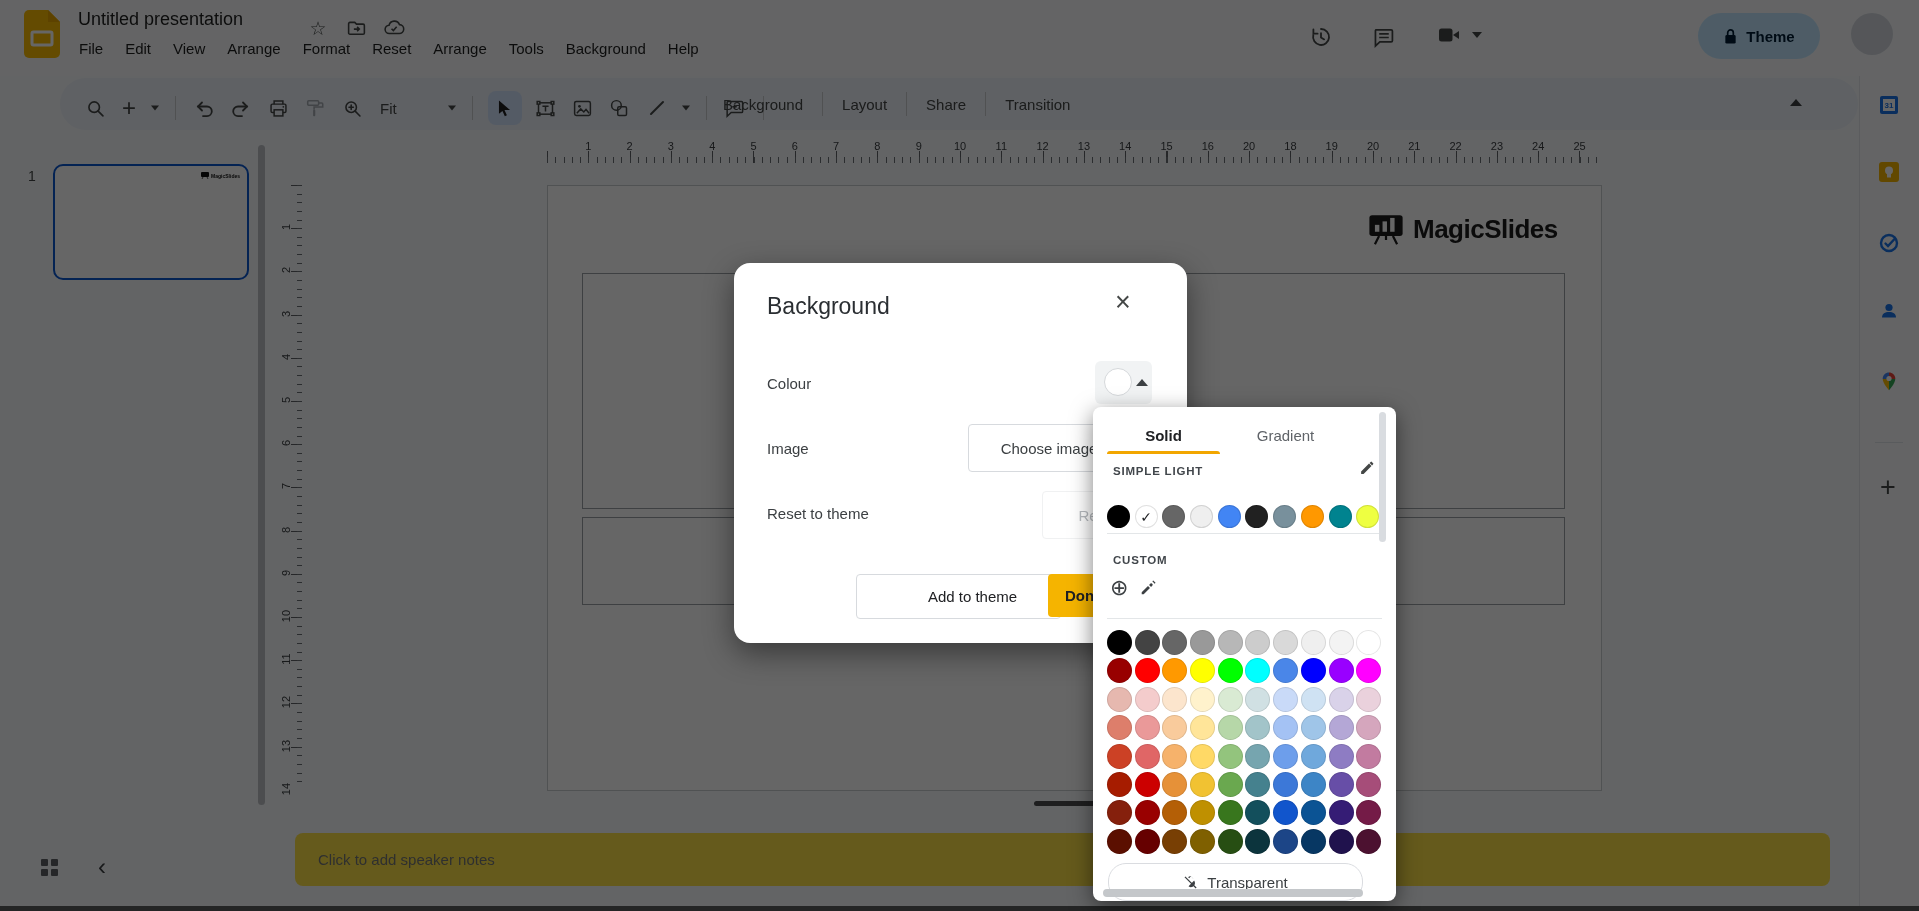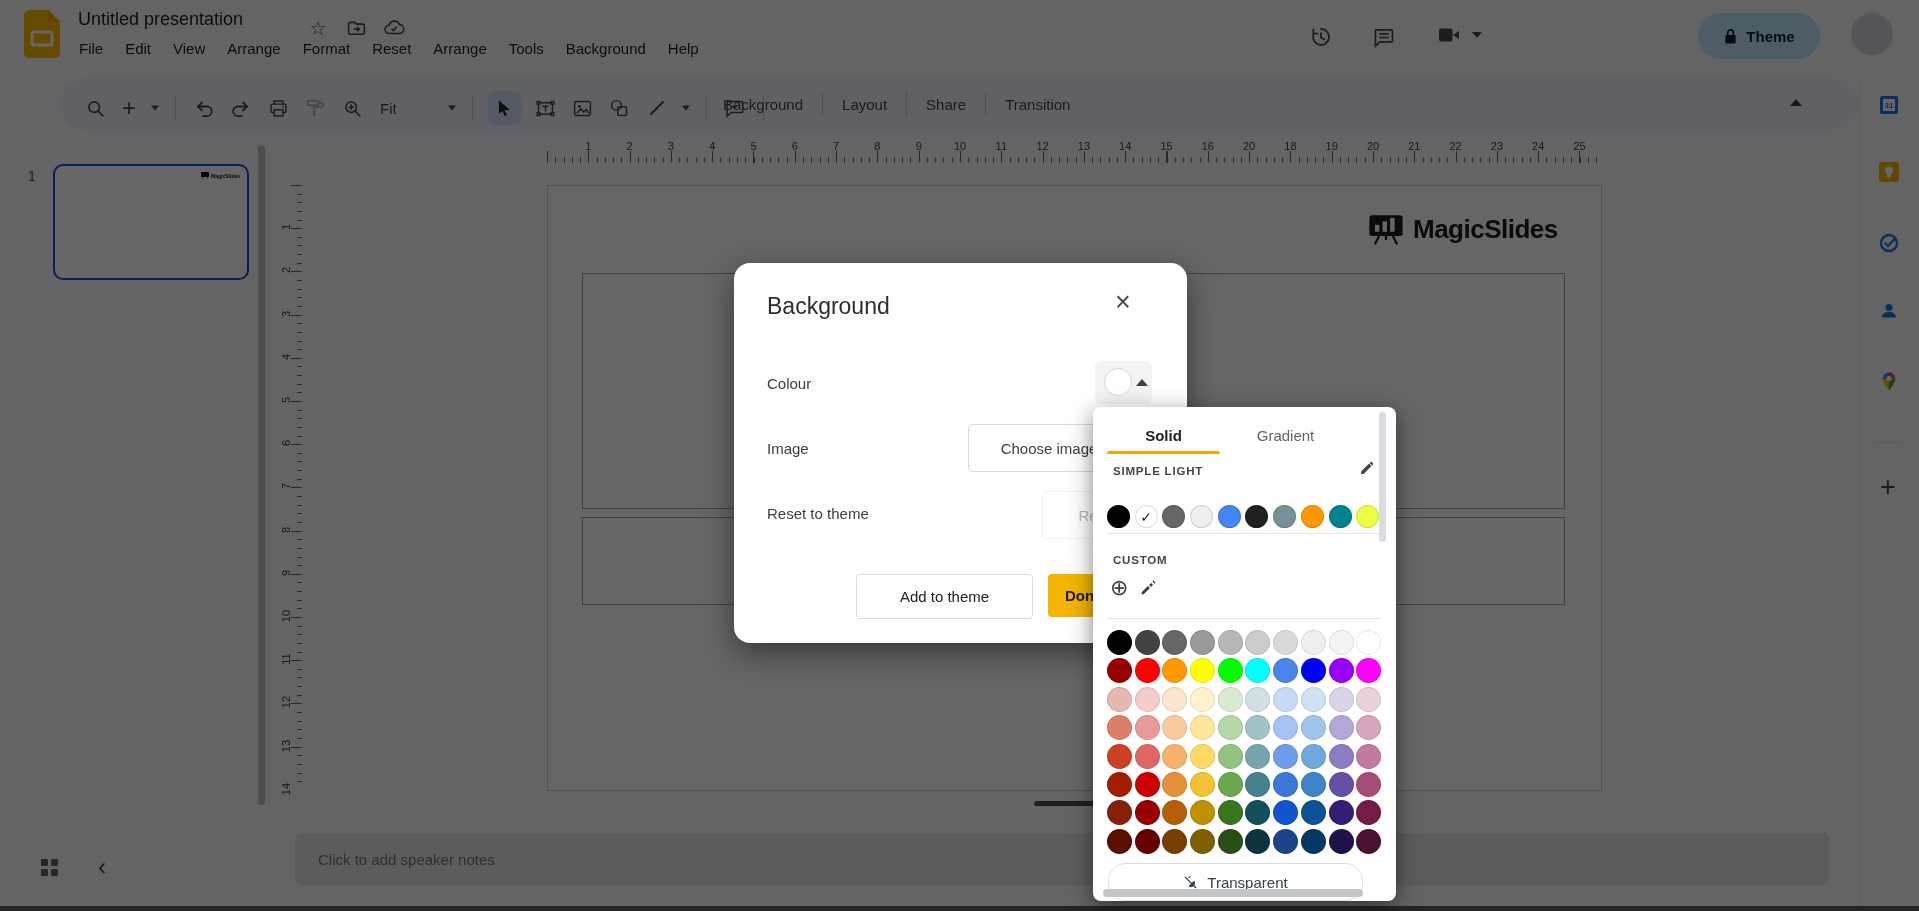--- a/index.html
+++ b/index.html
@@ -250,21 +250,21 @@
 
   <span class="abs tbi" style="left:36px;top:854px;color:#5f6368;">
     <svg width="19" height="19" viewBox="0 0 19 19" fill="currentColor">
       <rect x="1" y="1" width="7" height="7" rx="1"></rect>
         <rect x="11" y="1" width="7" height="7" rx="1"></rect>
       <rect x="1" y="11" width="7" height="7" rx="1"></rect>
         <rect x="11" y="11" width="7" height="7" rx="1"></rect>
     </svg>
   </span>
   <span class="abs" style="left:98px;top:853px;font-size:24px;color:#3c4043;">‹</span>
-  <div class="abs flex" style="left:295px;top:833px;width:1535px;height:53px;background:#e5e5e5;border-radius:8px;padding-left:23px;box-sizing:border-box;">
+  <div class="abs flex" style="left:295px;top:833px;width:1535px;height:53px;background:#fde047;border-radius:8px;padding-left:23px;box-sizing:border-box;">
     <span style="font-size:15px;color:#747775;">Click to add speaker notes</span>
   </div>
   <span class="abs" style="left:1876px;top:862px;font-size:24px;color:#3c4043;">›</span>
   <div class="abs" style="left:0;top:906px;width:1919px;height:5px;background:#5a5c5e;"></div>
 
   <div class="abs" style="left:1859px;top:76px;width:60px;height:830px;background:#F9FBFD;border-left:1px solid #e4e7ea;"></div>
   <span class="abs" style="left:1879px;top:95px;">
     <svg width="20" height="20" viewBox="0 0 20 20">
         <rect x="1" y="1" width="18" height="18" rx="2" fill="#1a73e8"></rect>
     <rect x="4" y="4" width="12" height="12" fill="#fff"></rect>
@@ -320,21 +320,21 @@
       <span class="abs" style="left:9px;top:7px;width:28px;height:28px;border-radius:50%;background:#fff;border:1px solid #d5d8db;box-sizing:border-box;"></span>
       <span class="abs caret-up" style="left:41px;top:18px;"></span>
     </div>
 
     <div class="abs dlg-label" style="left:33px;top:177px;">Image</div>
     <div class="abs btn" style="left:234px;top:161px;width:160px;height:46px;">Choose image</div>
 
     <div class="abs dlg-label" style="left:33px;top:242px;">Reset to theme</div>
     <div class="abs btn" style="left:308px;top:228px;width:110px;height:46px;border-color:#f0f1f2;color:#b7bbbf;">Reset</div>
 
-    <div class="abs btn" style="left:122px;top:311px;width:175px;height:43px;color:#202124;">Add to theme</div>
+    <div class="abs btn" style="left:122px;top:311px;width:175px;height:43px;color:#202124;padding-left:28px;">Add to theme</div>
     <div class="abs" style="left:314px;top:311px;width:130px;height:43px;background:#F5B400;border-radius:4px;display:flex;align-items:center;padding-left:17px;box-sizing:border-box;">
       <span style="font-size:15px;color:#202124;font-weight:bold;">Done</span>
     </div>
   </div>
 
   <div class="abs" style="left:1093px;top:407px;width:303px;height:494px;background:#fff;border-radius:8px;z-index:70;box-shadow:0 6px 22px rgba(0,0,0,.5);overflow:hidden;">
     <div class="abs" style="left:14px;top:13px;width:113px;height:32px;text-align:center;line-height:32px;font-size:15px;color:#202124;font-weight:bold;">Solid</div>
     <div class="abs" style="left:136px;top:13px;width:113px;height:32px;text-align:center;line-height:32px;font-size:15px;color:#5f6368;">Gradient</div>
     <div class="abs" style="left:14px;top:44px;width:113px;height:3px;background:#F2A600;border-radius:3px 3px 0 0;"></div>
 

